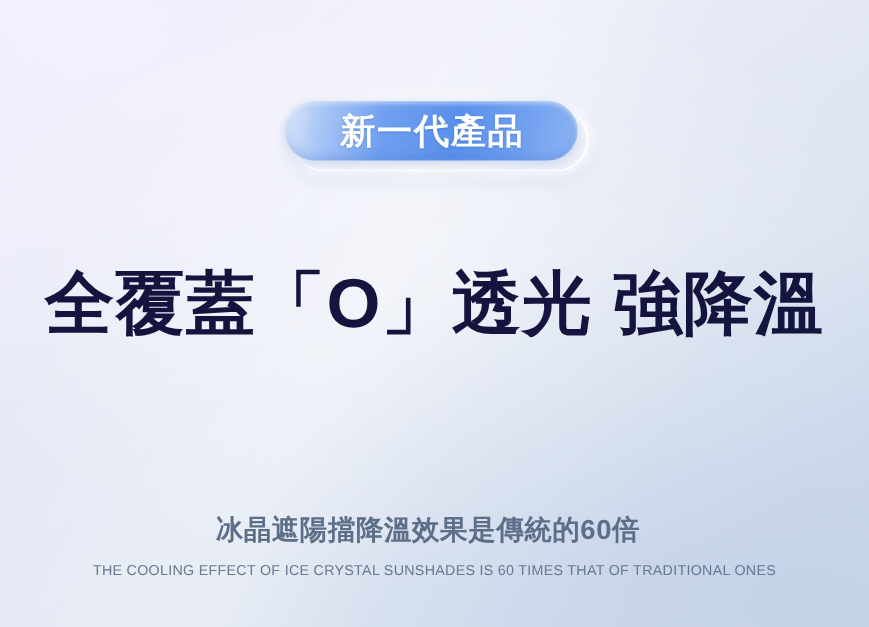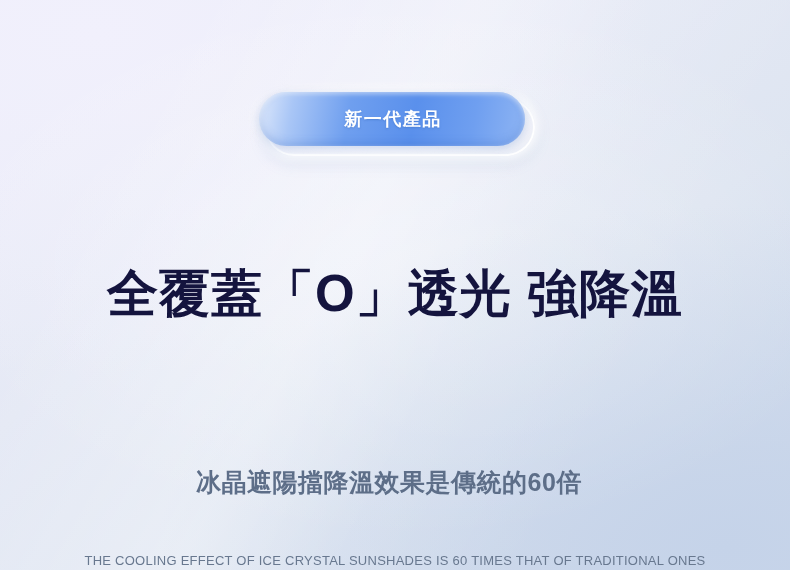--- a/index.html
+++ b/index.html
@@ -104,21 +104,21 @@
     box-shadow:
       inset 0 2px 5px rgba(255,255,255,0.55),
       inset 0 -3px 8px rgba(60,110,200,0.30),
       0 3px 10px rgba(90,130,200,0.28);
     display: flex;
     align-items: center;
     justify-content: center;
   }
   .badge-text {
     color: #ffffff;
-    font-size: 18px;
+    font-size: 32px;
     font-weight: 700;
     letter-spacing: 1.5px;
     line-height: 1;
     text-shadow: 0 1px 2px rgba(40,90,170,0.35);
     padding-left: 2px;
     white-space: nowrap;
   }
 
   
   .headline {
@@ -130,26 +130,26 @@
     color: #14143e;
   }
   .headline .line1 {
     font-size: 58px;
     font-weight: 700;
     letter-spacing: 0px;
     line-height: 68px;
     white-space: nowrap;
   }
   .headline .line2 {
-    font-size: 51px;
+    font-size: 63px;
     font-weight: 700;
     letter-spacing: 1px;
     line-height: 76px;
     white-space: nowrap;
-    margin-top: 20px;
+    margin-top: 2px;
   }
 
   
   .subtitle {
     position: absolute;
     left: 0;
     right: 12px;
     top: 466px;
     text-align: center;
     color: #5d6e88;
@@ -164,21 +164,20 @@
     left: 0;
     right: 0;
     top: 510px;
     text-align: center;
     color: #68788f;
     font-size: 13px;
     font-weight: 400;
     letter-spacing: 0.25px;
     line-height: 18px;
     white-space: nowrap;
-    margin-top: 42px;
   }
 </style>
 </head>
 <body>
 
 <div class="poster">
 
   <div class="sheen"></div>
   <div class="vignette"></div>
 

